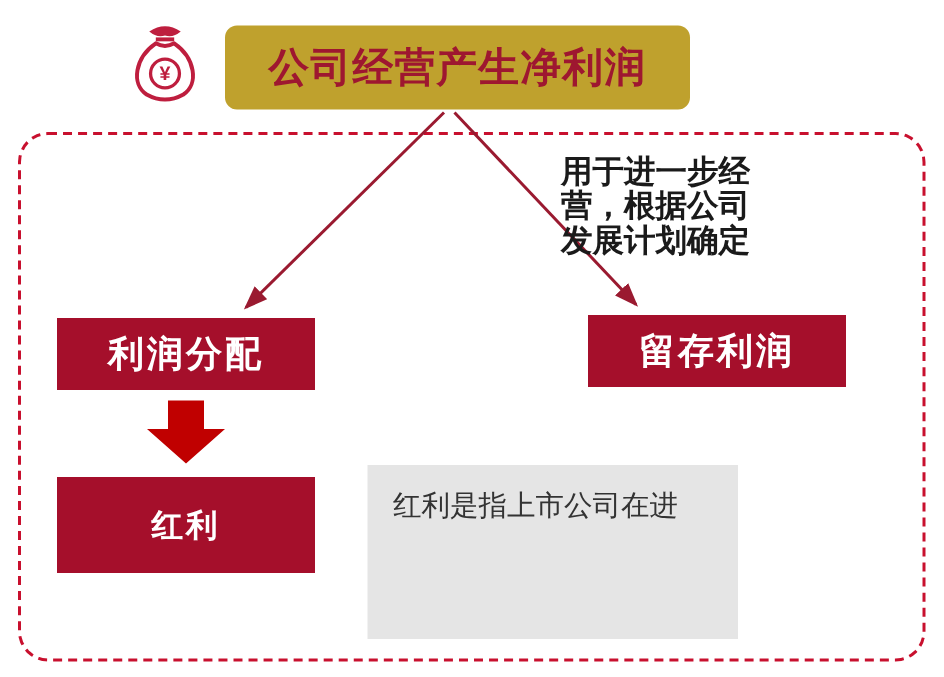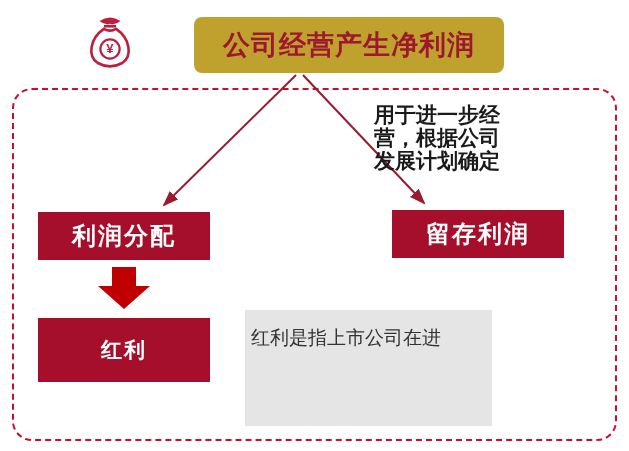--- a/index.html
+++ b/index.html
@@ -19,21 +19,20 @@
   .bag-circle{ fill: none; stroke: var(--icon_red); stroke-width: 2.5; }
   .bag-yuan  { fill: var(--icon_red); font-size: 15px; font-weight: bold; text-anchor: middle;
                font-family: "Liberation Sans", sans-serif; }
   
   .title-box {
     position: absolute; left: 150px; top: 17px; width: 310px; height: 56px;
     background: var(--gold); color: var(--maroon);
     display: flex; align-items: center; justify-content: center;
     font-size: 27px; font-weight: bold; letter-spacing: 1px;
     border-radius: 8px;
-    margin-left: 44px;
   }
   
   .dashed-frame {
     position: absolute; left: 12px; top: 88px; width: 601px; height: 349px;
     border: 2px dashed var(--frame_red); border-radius: 20px;
   }
   
   .connectors { position: absolute; left: 0; top: 0; pointer-events: none; }
   .conn-line  { stroke: var(--line_red); stroke-width: 2; }
   #ah path    { fill: var(--line_red); }
@@ -51,21 +50,21 @@
     border-radius: 0; letter-spacing: 2px;
   }
   .node-profit   { left: 38px;  top: 212px; width: 172px; height: 48px; font-size: 24px; }
   .node-retained { left: 392px; top: 210px; width: 172px; height: 48px; font-size: 24px; }
   .node-dividend { left: 38px;  top: 318px; width: 172px; height: 64px; font-size: 21px; }
   
   .note {
     position: absolute; left: 245px; top: 310px; width: 247px; height: 116px;
     background: var(--gray); color: #333333;
     font-size: 19px; line-height: 30px;
-    padding: 13px 6px; box-sizing: border-box;
+    padding: 13px 17px; box-sizing: border-box;
   }
   .note-line strong { color: #111111; }
 </style>
 </head>
 <body>
 
 <div class="stage">
 
   <svg class="money-bag" viewBox="0 0 64 68" aria-hidden="true">
     <path class="bag-knot" d="M20 10 Q32 2 44 10 Q38 15 32 13 Q26 15 20 10 Z"></path>

